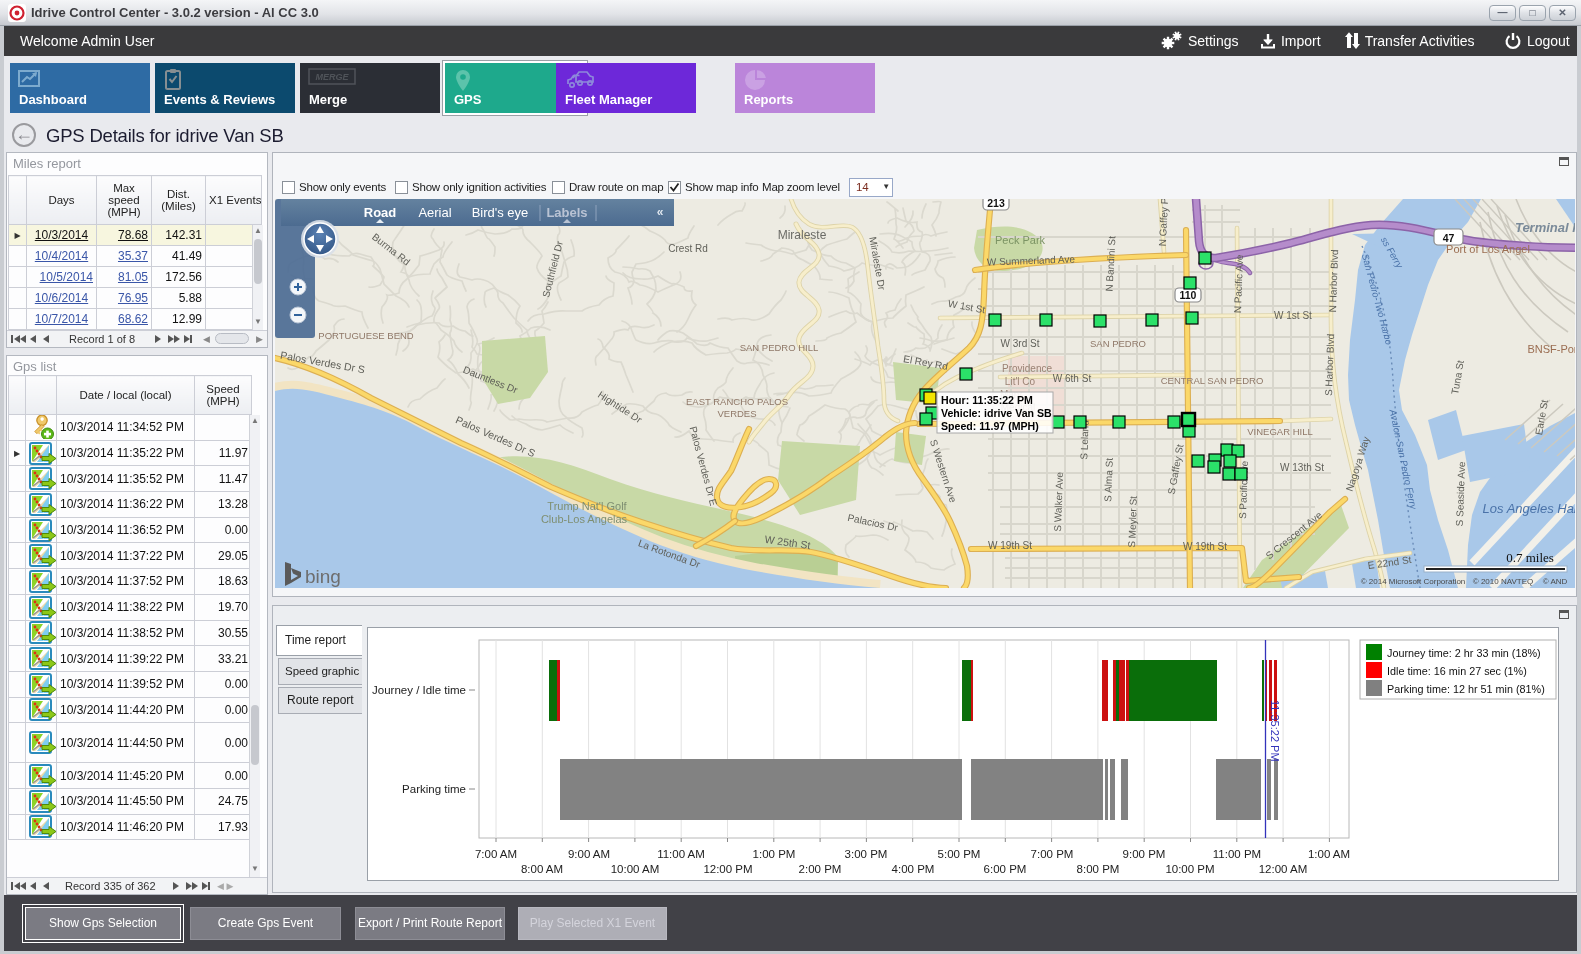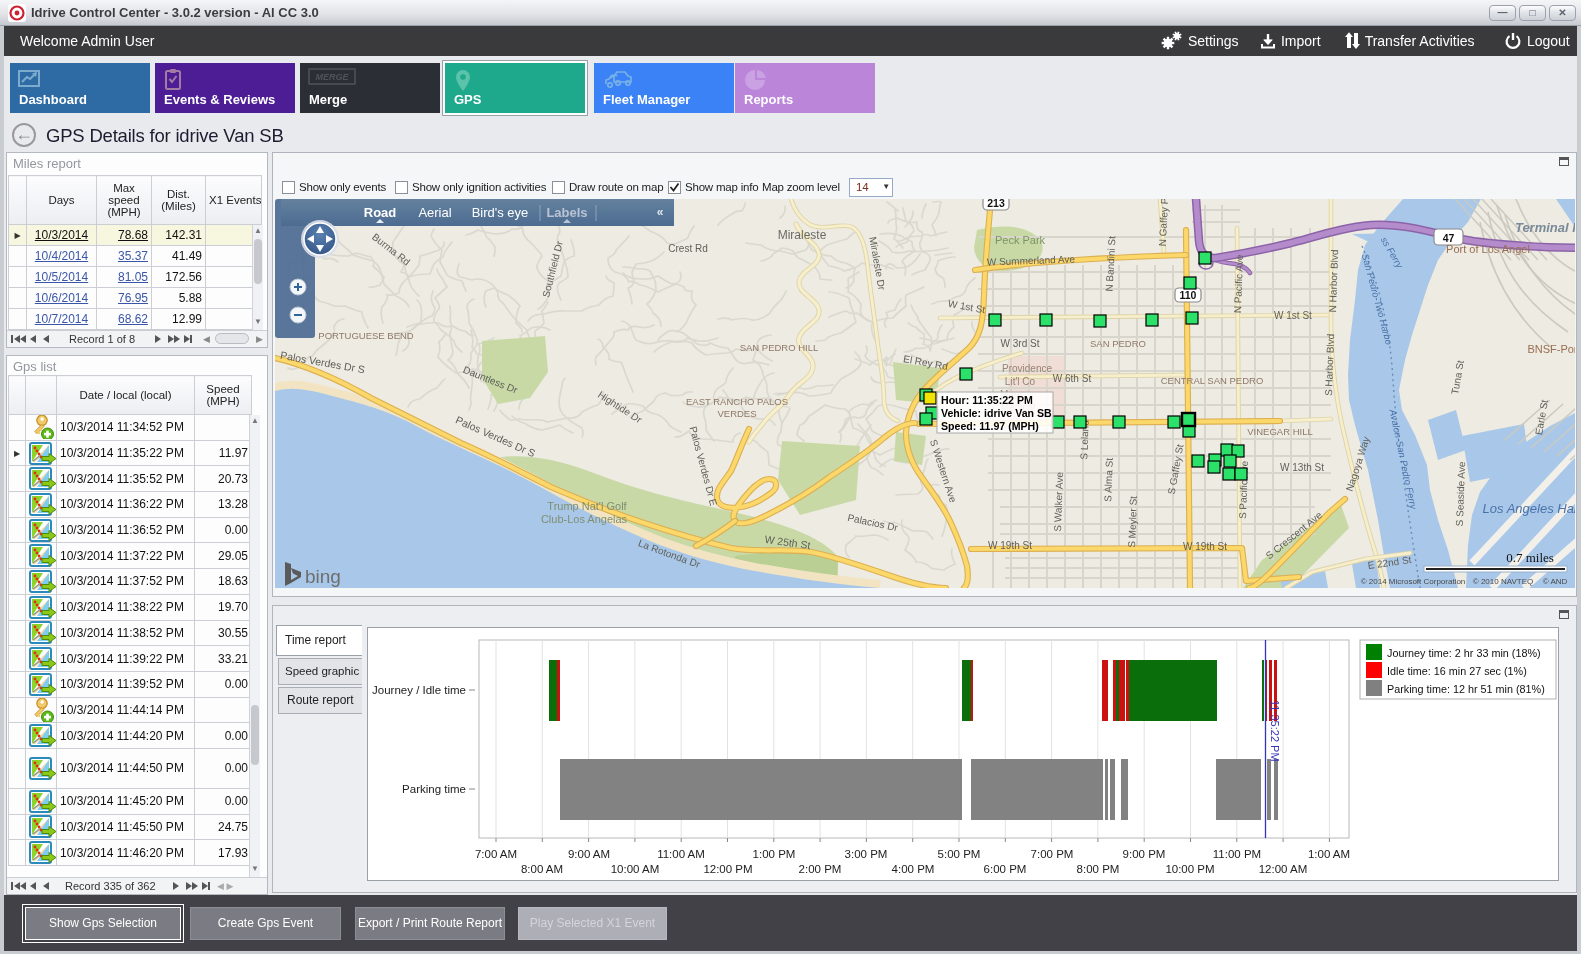--- a/index.html
+++ b/index.html
@@ -89,21 +89,21 @@
       <line x1="9" y1="2" x2="9" y2="9" stroke="#fff" stroke-width="2.4"></line>
     </svg> Logout</div>
 <div class="abs tile" style="left:10px;background:#2e6ba4;">
     <span class="tileicon"><svg width="24" height="22">
         <rect x="1" y="3" width="20" height="15" fill="none" stroke="#bfe0f2" stroke-width="2"></rect>
         <polyline points="4,14 9,9 12,11 18,5" fill="none" stroke="#bfe0f2" stroke-width="2"></polyline>
         <polygon points="19,4 14,5.5 18,9" fill="#bfe0f2"></polygon>
       </svg></span>
     <span class="tiletext">Dashboard</span>
   </div>
-<div class="abs tile" style="left:155px;background:#4c1d95;">
+<div class="abs tile" style="left:155px;background:#0c4a6e;">
     <span class="tileicon"><svg width="22" height="24">
         <rect x="3" y="3" width="14" height="18" rx="1.5" fill="none" stroke="#ecc9b0" stroke-width="2"></rect>
         <rect x="7" y="1" width="6" height="4" rx="1" fill="#ecc9b0"></rect>
         <polyline points="6.5,11 9,14 13.5,8" fill="none" stroke="#ecc9b0" stroke-width="2"></polyline>
       </svg></span>
     <span class="tiletext">Events &amp; Reviews</span>
   </div>
 <div class="abs tile" style="left:300px;background:#2b2e35;">
     <span class="tileicon"><svg width="50" height="18">
         <rect x="1" y="1" width="46" height="15" fill="none" stroke="#6e7277" stroke-width="1.5"></rect>
@@ -111,21 +111,21 @@
       </svg></span>
     <span class="tiletext">Merge</span>
   </div>
 <div class="abs tile" style="left:445px;background:#1ea98c;box-shadow:0 0 0 2px #fff,0 0 0 3px #9aa0a6;">
     <span class="tileicon"><svg width="20" height="26">
         <path d="M10,2 a7,7 0 0 1 7,7 c0,5-7,14-7,14 s-7-9-7-14 a7,7 0 0 1 7-7" fill="#8fd9c5"></path>
         <circle cx="10" cy="9" r="2.8" fill="#1ea98c"></circle>
       </svg></span>
     <span class="tiletext">GPS</span>
   </div>
-<div class="abs tile" style="left:594px;background:#3b82f6;">
+<div class="abs tile" style="left:556px;background:#6d28d9;">
     <span class="tileicon"><svg width="34" height="22">
         <g fill="none" stroke="#a8d8dc" stroke-width="1.7">
           <path d="M12,8 l3,-4 l8,0 l3,4 l3,1 l0,5 l-17,0 z"></path>
           <circle cx="16" cy="15" r="2.2"></circle>
           <circle cx="26" cy="15" r="2.2"></circle>
           <path d="M9,10 l2.5,-3.5 M4,16 l0,-4 l3,-1 l2.5,-3.5 l6,0"></path>
           <circle cx="8" cy="17" r="2.2"></circle>
         </g>
       </svg></span>
     <span class="tiletext">Fleet Manager</span>
@@ -167,21 +167,21 @@
       </tr>
       <tr style="height:21px">
         <td style="font-size:8px;color:#333;text-align:center"></td>
         <td style="text-align:center"><span class="lnk">10/4/2014</span></td>
         <td style="text-align:right"><span class="lnk">35.37</span></td>
         <td style="text-align:right">41.49</td>
         <td></td>
       </tr>
       <tr style="height:21px">
         <td style="font-size:8px;color:#333;text-align:center"></td>
-        <td style="text-align:center"><span class="lnk">10/5/2014</span></td>
+        <td style="text-align:right"><span class="lnk">10/5/2014</span></td>
         <td style="text-align:right"><span class="lnk">81.05</span></td>
         <td style="text-align:right">172.56</td>
         <td></td>
       </tr>
       <tr style="height:21px">
         <td style="font-size:8px;color:#333;text-align:center"></td>
         <td style="text-align:center"><span class="lnk">10/6/2014</span></td>
         <td style="text-align:right"><span class="lnk">76.95</span></td>
         <td style="text-align:right">5.88</td>
         <td></td>
@@ -299,21 +299,21 @@
               <circle cx="10" cy="12" r="1.4" fill="#e03010"></circle>
               <circle cx="12" cy="15" r="1.4" fill="#e03010"></circle>
               <path d="M4,19 L12,13" stroke="#909090" stroke-width="1.2" fill="none"></path>
             </g>
             <g>
               <polygon points="13,14.5 20,14.5 20,11.5 27,16.5 20,21.5 20,18.5 13,18.5" fill="#8cc818" stroke="#4e8a0a" stroke-width="1"></polygon>
             </g>
           </svg>
         </td>
         <td>10/3/2014 11:35:52 PM</td>
-        <td style="text-align:right">20.73</td>
+        <td style="text-align:right">11.47</td>
       </tr>
       <tr style="height:25.7px">
         <td style="font-size:8px;color:#333;text-align:center"></td>
         <td style="padding:0 0 0 3px">
           <svg width="27" height="23" style="display:block">
             <rect x="1" y="1" width="21" height="21" rx="2" fill="#fff" stroke="#2a8abc" stroke-width="2"></rect>
             <g>
               <polygon points="3,3 14,3 3,20" fill="#8cd428"></polygon>
               <polygon points="3,20 20,3 20,8 6,20 3,20" fill="#ecd9a8"></polygon>
               <polygon points="20,3 20,20 8,20" fill="#7ecdf0"></polygon>
@@ -492,39 +492,20 @@
               <circle cx="12" cy="15" r="1.4" fill="#e03010"></circle>
               <path d="M4,19 L12,13" stroke="#909090" stroke-width="1.2" fill="none"></path>
             </g>
             <g>
               <polygon points="13,14.5 20,14.5 20,11.5 27,16.5 20,21.5 20,18.5 13,18.5" fill="#8cc818" stroke="#4e8a0a" stroke-width="1"></polygon>
             </g>
           </svg>
         </td>
         <td>10/3/2014 11:39:52 PM</td>
         <td style="text-align:right">0.00</td>
-      </tr>
-      <tr style="height:25.7px">
-        <td style="font-size:8px;color:#333;text-align:center"></td>
-        <td style="padding:0 0 0 3px">
-          <svg width="26" height="24" style="display:block">
-            <g transform="rotate(-45 13 11)">
-              <circle cx="17" cy="7" r="5.2" fill="#f0c96a" stroke="#c89028" stroke-width="1.3"></circle>
-              <circle cx="18" cy="6.2" r="1.7" fill="#fff"></circle>
-              <rect x="4" y="9.8" width="10" height="3" fill="#f0c96a" stroke="#c89028" stroke-width="0.8"></rect>
-              <rect x="5" y="12" width="2" height="3" fill="#f0c96a"></rect>
-              <rect x="8.5" y="12" width="2" height="2.2" fill="#f0c96a"></rect>
-            </g>
-            <circle cx="18.5" cy="19" r="6" fill="#5cb818" stroke="#3f8d0d" stroke-width="1"></circle>
-            <rect x="15" y="17.8" width="7" height="2.6" fill="#fff"></rect>
-            <rect x="17.2" y="15.6" width="2.6" height="7" fill="#fff"></rect>
-          </svg>
-        </td>
-        <td>10/3/2014 11:44:14 PM</td>
-        <td style="text-align:right"></td>
       </tr>
       <tr style="height:25.7px">
         <td style="font-size:8px;color:#333;text-align:center"></td>
         <td style="padding:0 0 0 3px">
           <svg width="27" height="23" style="display:block">
             <rect x="1" y="1" width="21" height="21" rx="2" fill="#fff" stroke="#2a8abc" stroke-width="2"></rect>
             <g>
               <polygon points="3,3 14,3 3,20" fill="#8cd428"></polygon>
               <polygon points="3,20 20,3 20,8 6,20 3,20" fill="#ecd9a8"></polygon>
               <polygon points="20,3 20,20 8,20" fill="#7ecdf0"></polygon>

